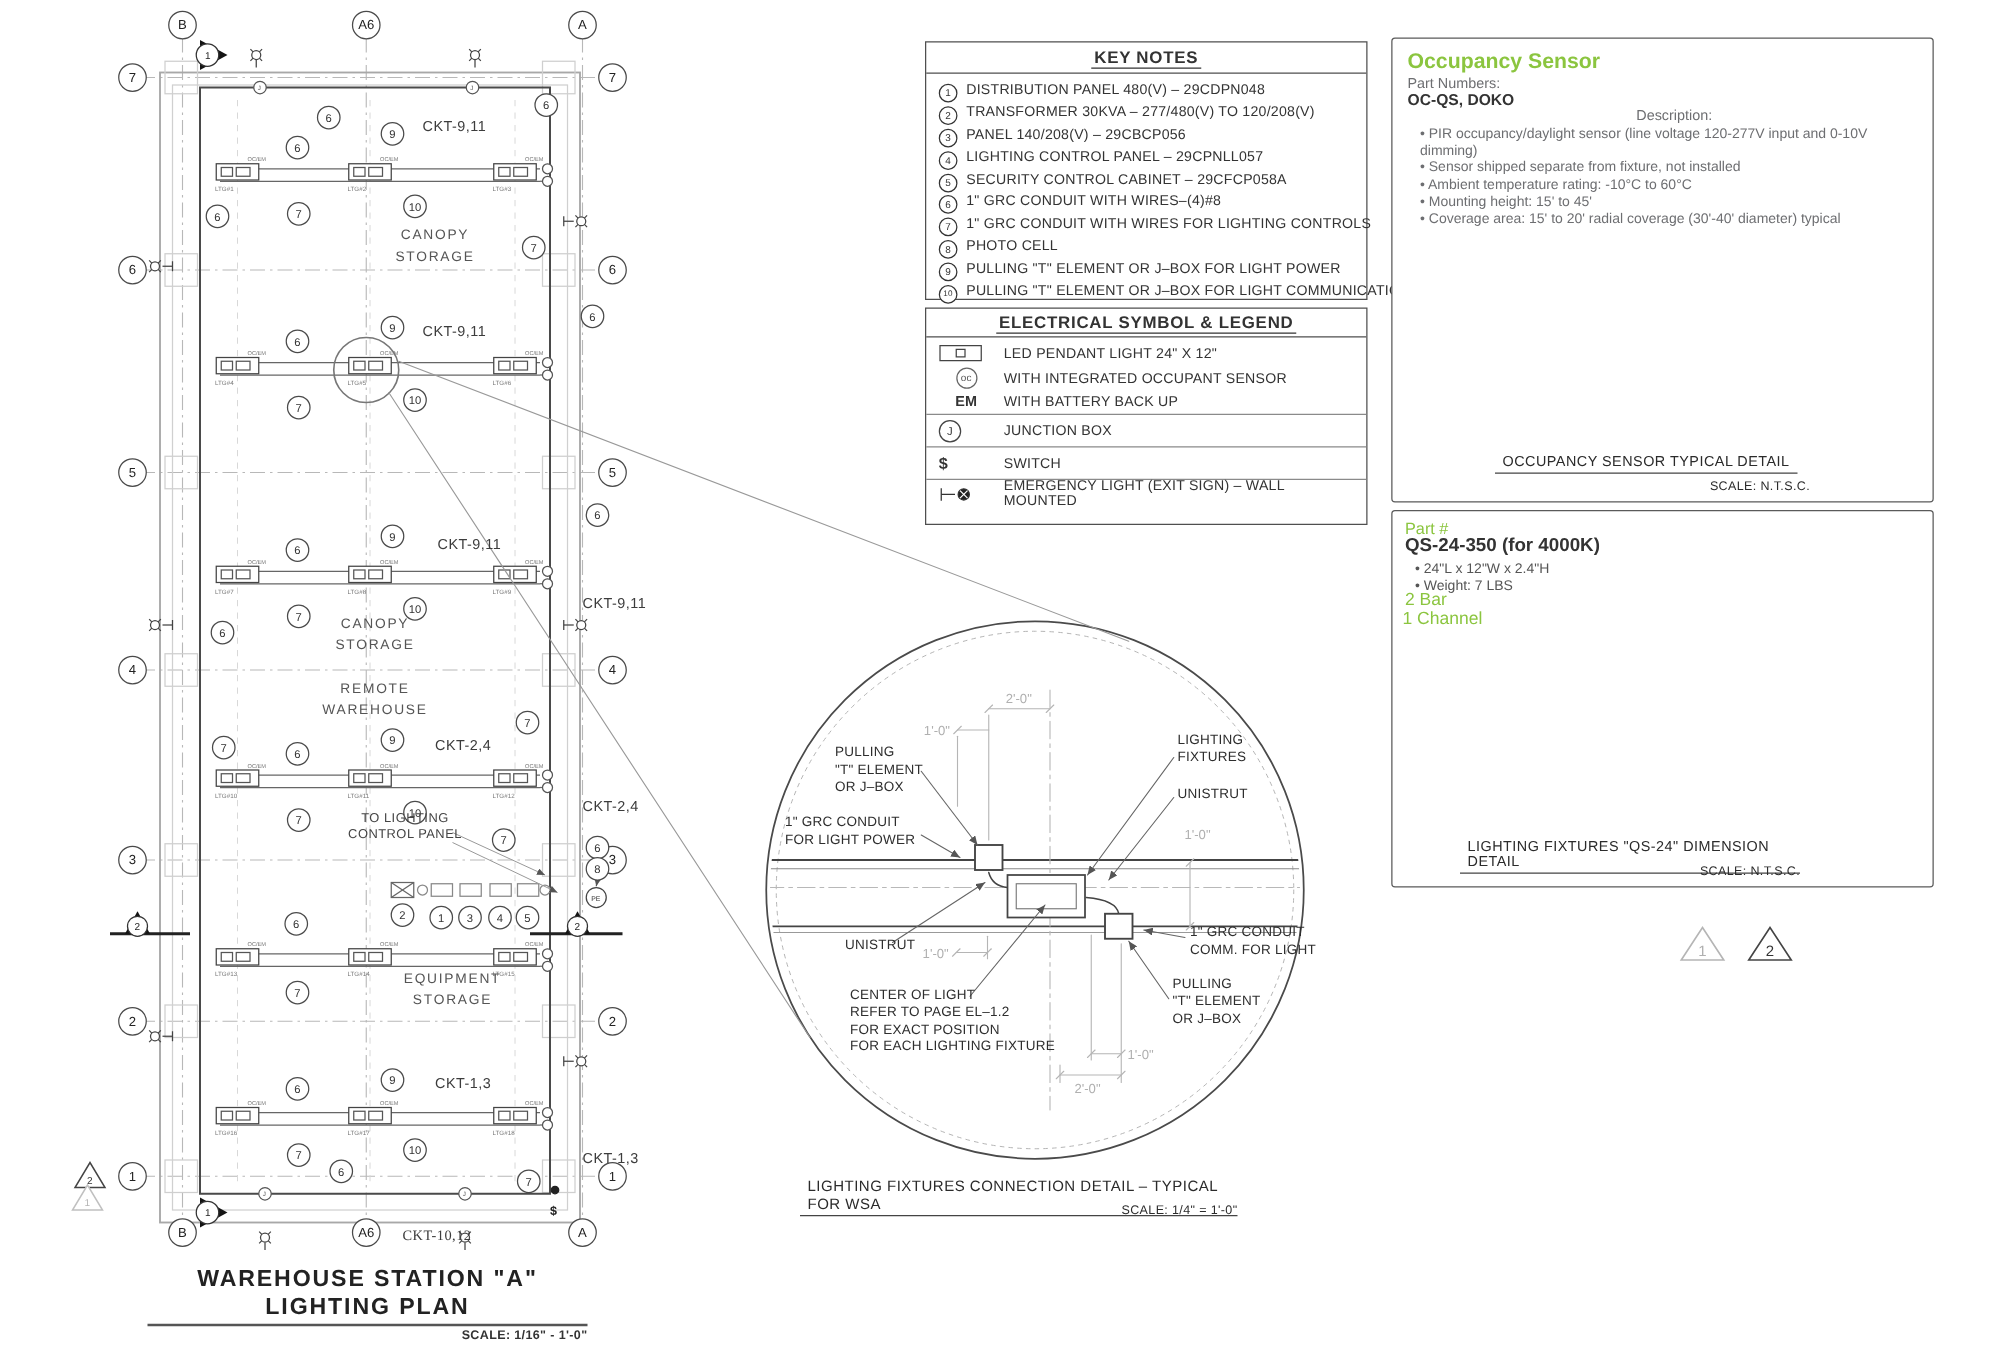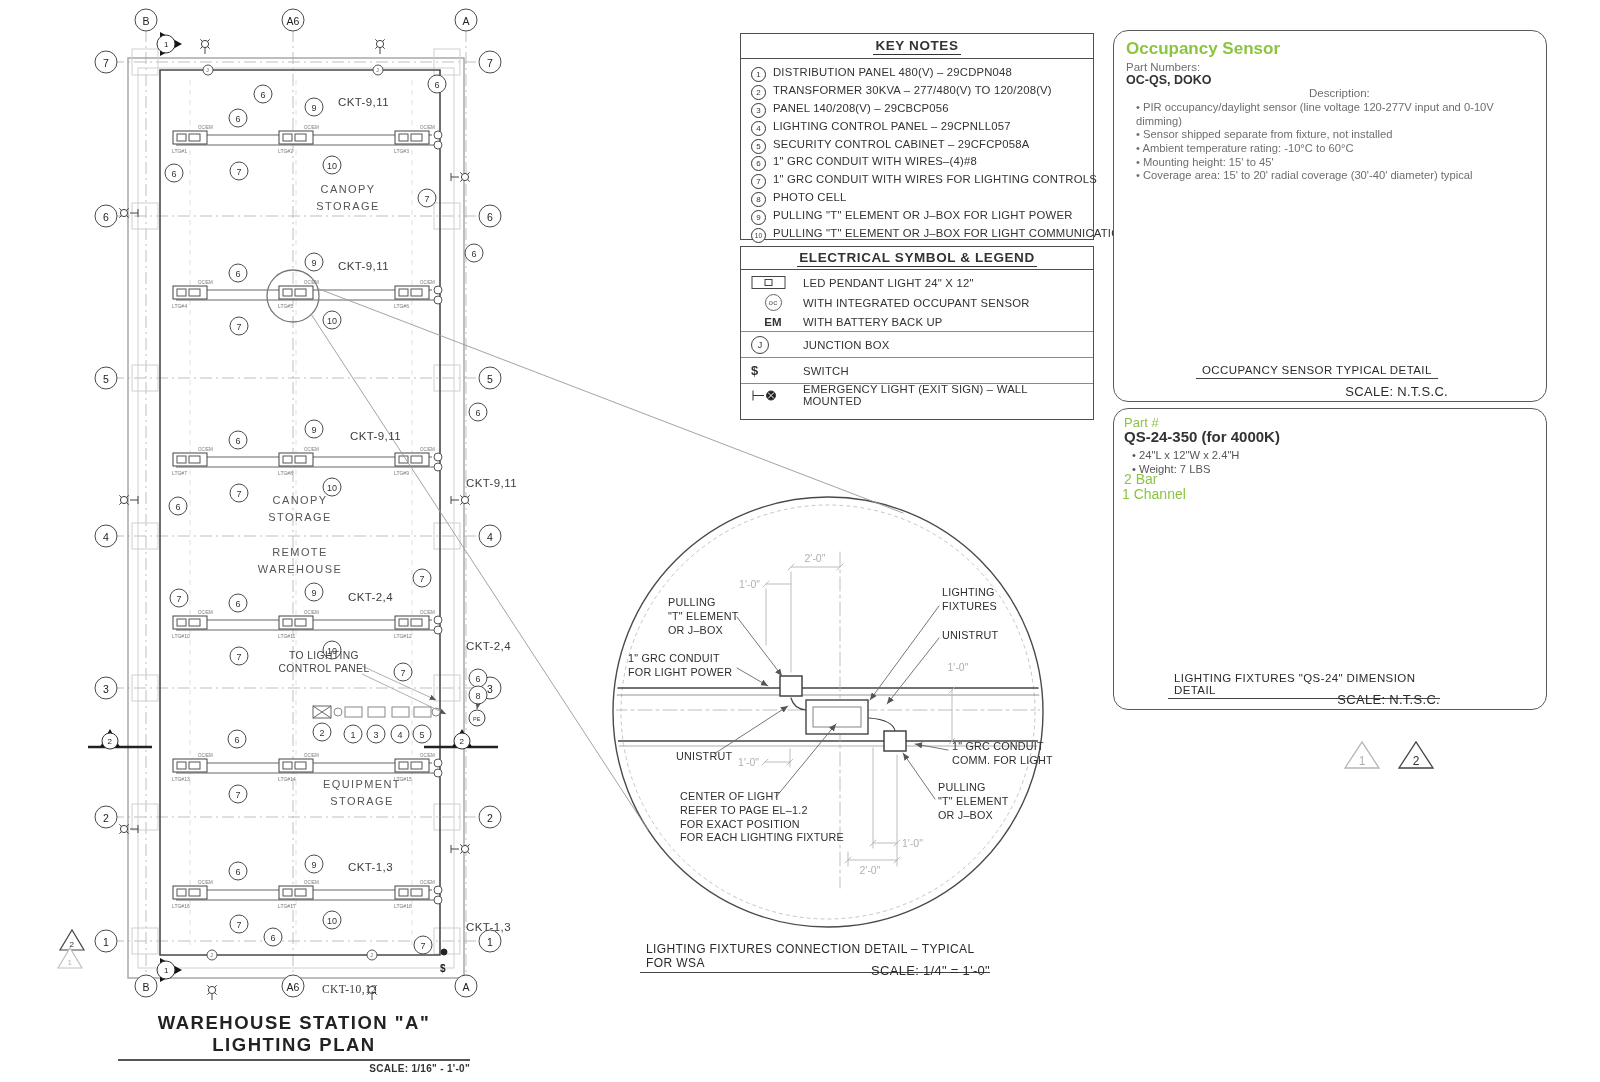--- a/index.html
+++ b/index.html
@@ -15,23 +15,23 @@
   .kn-row{display:flex;align-items:flex-start;gap:7px;height:17.9px;font-size:11.3px;white-space:nowrap;letter-spacing:.2px}
   .circ{flex:0 0 auto;display:inline-flex;width:13px;height:13px;border:1px solid #333;border-radius:50%;
     align-items:center;justify-content:center;font-size:8px;margin-top:1px;background:#fff}
   .leg-row{display:flex;align-items:center;gap:8px;padding:0 8px 0 10px;font-size:11.3px;letter-spacing:.2px}
   .leg-sym{flex:0 0 44px;display:flex;align-items:center;justify-content:flex-start}
   .leg-sep{border-top:1px solid #8a8a8a}
   
   .dlabel{position:absolute;font-size:10.8px;line-height:1.28;white-space:pre-line;letter-spacing:.2px;color:#2e2e2e}
   .caption{position:absolute;text-align:left;font-size:12px;letter-spacing:.4px;color:#2b2b2b}
   .caption .cap-line{display:inline-block;border-bottom:1.4px solid #444;padding:0 6px 2px}
-  .cap-scale{position:absolute;text-align:right;font-size:13px;color:#2b2b2b;letter-spacing:.3px}
+  .cap-scale{position:absolute;text-align:right;font-size:10px;color:#2b2b2b;letter-spacing:.3px}
   
-  .panel{position:absolute;border:1.5px solid #5a5a5a;border-radius:15px;background:#fff}
+  .panel{position:absolute;border:1.5px solid #5a5a5a;border-radius:3px;background:#fff}
   .green{color:#8bc53f}
   .occ-title{position:absolute;left:12px;top:8px;font-size:17px;font-weight:700}
   .sub{font-size:11.5px;color:#6d6e71}
   .blist{margin:0;padding:0;list-style:none;font-size:11.2px;color:#6d6e71;line-height:1.22}
   .blist li:before{content:"• "}
   
   .bub{position:absolute;transform:translate(-50%,-50%);width:17px;height:17px;border:1px solid #4a4a4a;border-radius:50%;
     background:#fff;display:flex;align-items:center;justify-content:center;font-size:9px;color:#333}
   .gbub{position:absolute;transform:translate(-50%,-50%);width:21px;height:21px;border:1.2px solid #4a4a4a;border-radius:50%;
     background:#fff;display:flex;align-items:center;justify-content:center;font-size:10.5px;color:#222}

